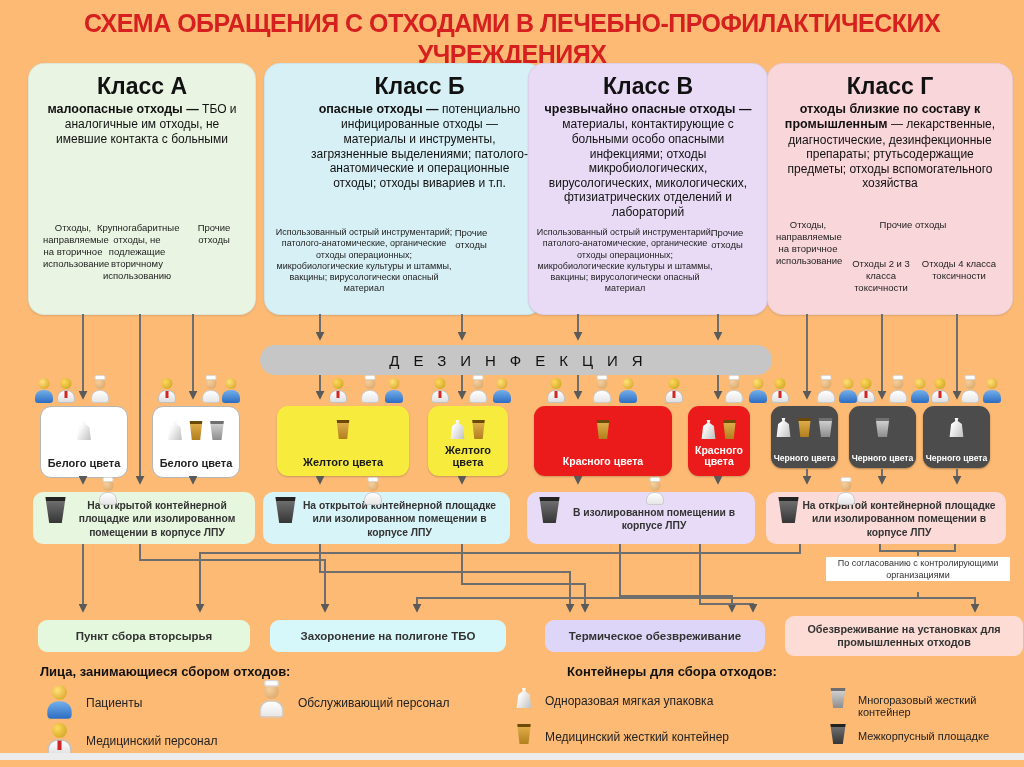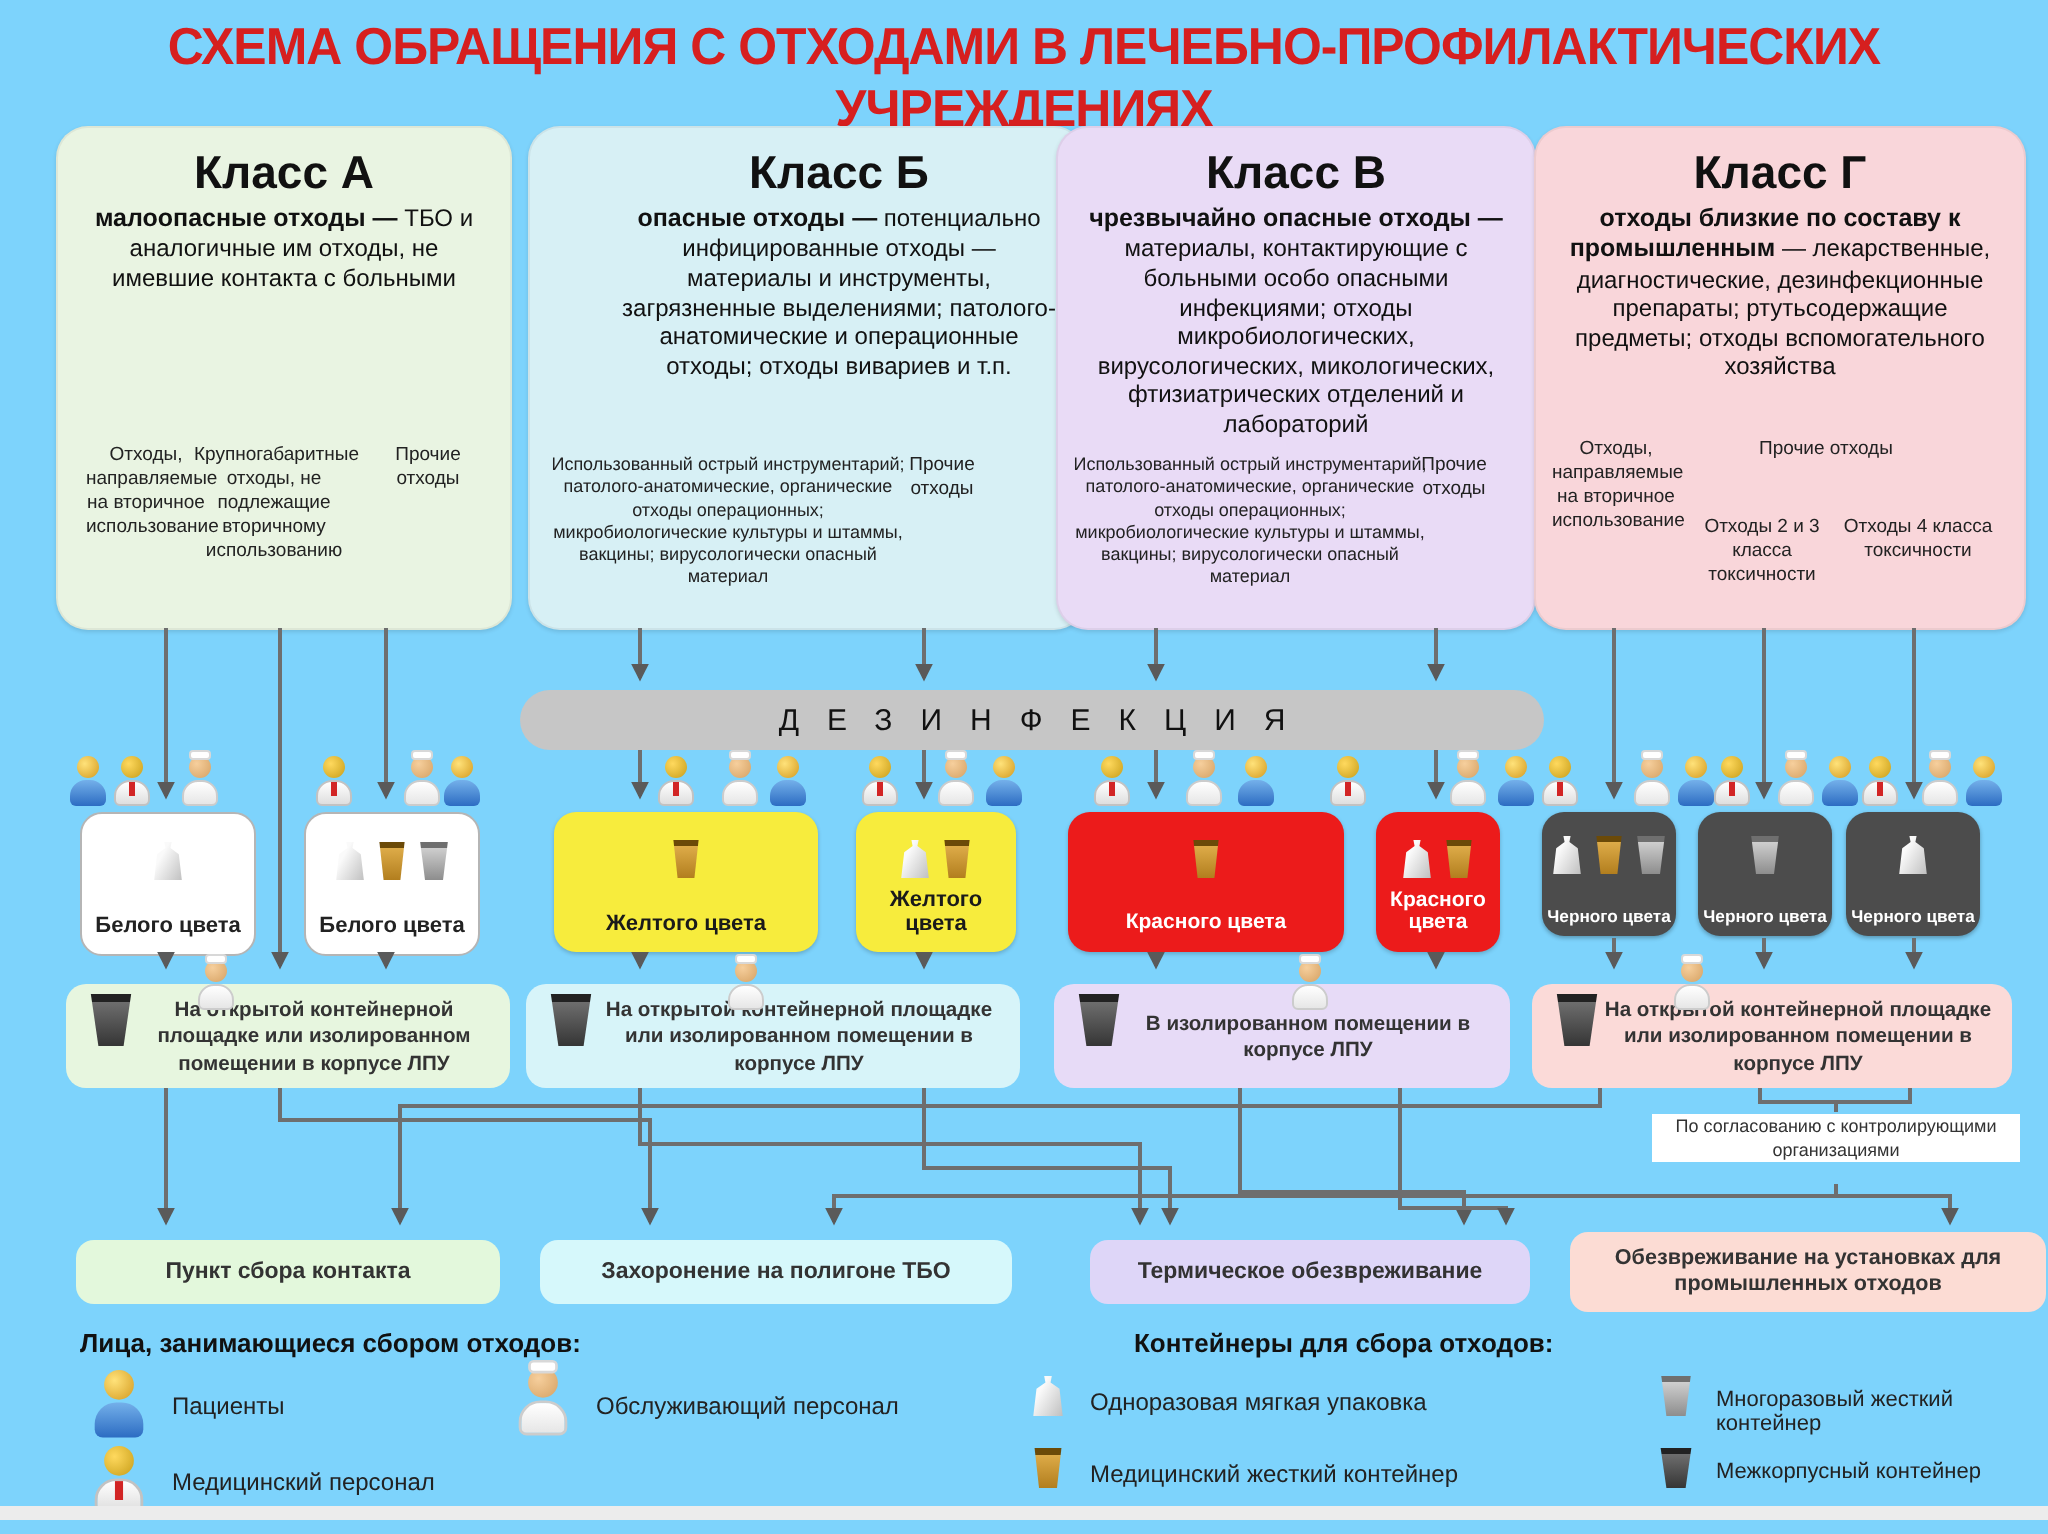--- a/index.html
+++ b/index.html
@@ -1,16 +1,16 @@
 <!DOCTYPE html>
 <html><head>
 <meta charset="utf-8">
 <style>
   html,body{margin:0;padding:0;background:#fff;}
-  #canvas{position:relative;width:1024px;height:767px;background:#7dd3fc;overflow:hidden;
+  #canvas{position:relative;width:1024px;height:767px;background:#fdba74;overflow:hidden;
           font-family:"Liberation Sans","DejaVu Sans",sans-serif;color:#1c1c1c;}
   
   #title{position:absolute;left:0;top:8px;width:1024px;text-align:center;
          font-size:26px;font-weight:bold;color:#d61f1f;letter-spacing:-.5px;transform:scaleX(.96);}
   
   .card{position:absolute;top:63px;height:250px;border-radius:16px;border:1px solid rgba(0,0,0,.05);
         box-shadow:0 1px 2px rgba(0,0,0,.12);}
   .cA{left:28px;width:226px;background:#e9f4e2;}
   .cB{left:264px;width:245px;background:#d7f0f5;padding-left:32px;}
   .cV{left:528px;width:238px;background:#e9dbf6;}
@@ -201,21 +201,21 @@
     <span class="corner storage-bin"><span class="ci-slot"><span class="ci ci-bind"></span></span></span>
     <div class="txt">В изолированном помещении в корпусе ЛПУ</div>
   </div>
   <div class="sbox sp">
     <span class="corner storage-bin"><span class="ci-slot"><span class="ci ci-bind"></span></span></span>
     <div class="txt">На открытой контейнерной площадке или изолированном помещении в корпусе ЛПУ</div>
   </div>
 
   <div id="note">По согласованию с контролирующими  организациями</div>
 
-  <div class="dbox d0">Пункт сбора контакта</div>
+  <div class="dbox d0">Пункт сбора вторсырья</div>
   <div class="dbox d1">Захоронение на полигоне ТБО</div>
   <div class="dbox d2">Термическое обезвреживание</div>
   <div class="dbox d3">Обезвреживание на установках для промышленных отходов</div>
 
   <div class="legend-title" style="left:40px;top:664px;">Лица, занимающиеся сбором отходов:</div>
   <span class="person-slot" style="position:absolute;left:46px;top:685px;">
       <span class="person patient big">
         <i class="h"></i>
         <i class="b"></i>
       </span>
@@ -237,21 +237,21 @@
   <div class="legend-label" style="left:86px;top:734px;">Медицинский персонал</div>
 
   <div class="legend-title" style="left:567px;top:664px;">Контейнеры для сбора отходов:</div>
   <span class="legrow" style="position:absolute;left:516px;top:688px;"><span class="ci-slot"><span class="ci ci-bag"></span></span></span>
   <div class="legend-label" style="left:545px;top:694px;">Одноразовая мягкая упаковка</div>
   <span class="legrow" style="position:absolute;left:516px;top:724px;"><span class="ci-slot"><span class="ci ci-cup"></span></span></span>
   <div class="legend-label" style="left:545px;top:730px;">Медицинский жесткий контейнер</div>
   <span class="legrow" style="position:absolute;left:830px;top:688px;"><span class="ci-slot"><span class="ci ci-binm"></span></span></span>
   <div class="legend-label" style="left:858px;top:694px;font-size:11px;">Многоразовый жесткий контейнер</div>
   <span class="legrow" style="position:absolute;left:830px;top:724px;"><span class="ci-slot"><span class="ci ci-bind"></span></span></span>
-  <div class="legend-label" style="left:858px;top:730px;font-size:11px;">Межкорпусный контейнер</div>
+  <div class="legend-label" style="left:858px;top:730px;font-size:11px;">Межкорпусный площадке</div>
 
   <div id="bottomstrip"></div>
 
   <svg id="wires" viewBox="0 0 1024 767">
     <defs>
       <marker id="ah" viewBox="0 0 10 10" markerWidth="9" markerHeight="9" refX="8" refY="5" orient="auto" markerUnits="userSpaceOnUse">
         <path d="M0,0 L10,5 L0,10 Z" fill="#5a5a5a"></path>
       </marker>
     </defs>
     <g stroke="#6e6e6e" stroke-width="2" fill="none">

